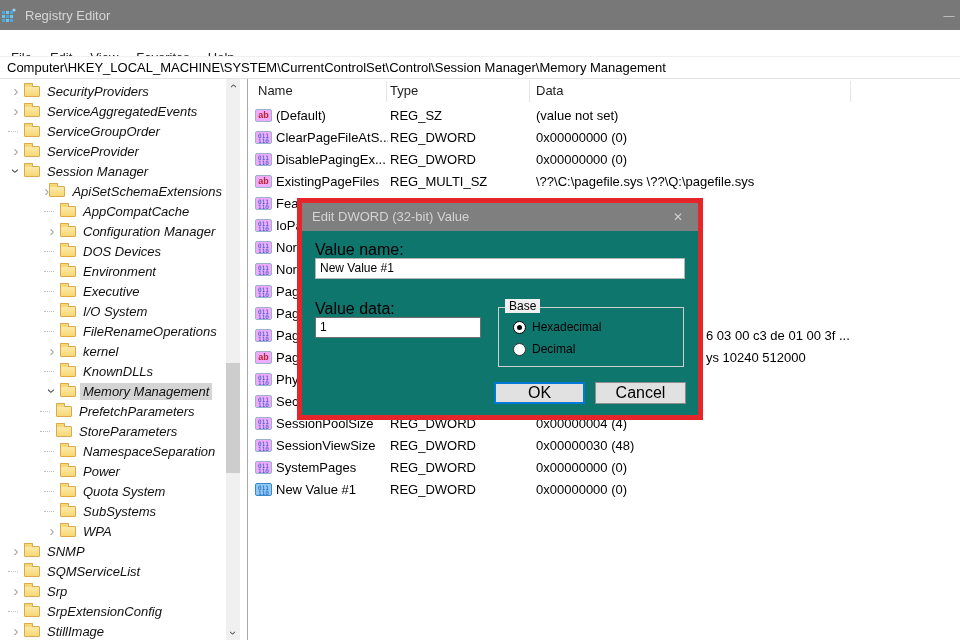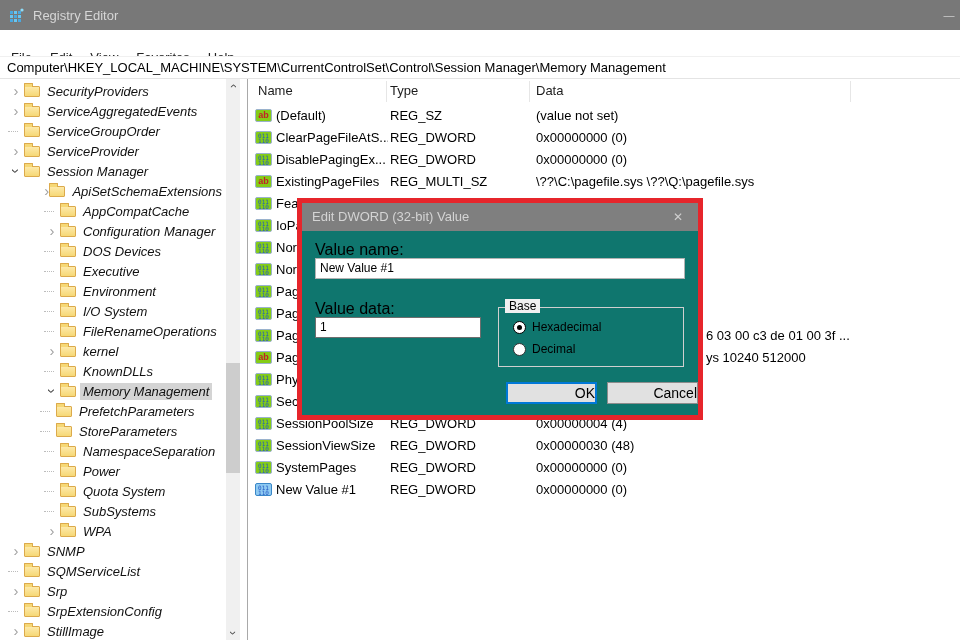--- a/index.html
+++ b/index.html
@@ -2,21 +2,21 @@
 <html><head>
 <meta charset="utf-8">
 <style>
   * { margin:0; padding:0; box-sizing:border-box; }
   html,body { width:960px; height:640px; overflow:hidden; background:#fff;
     font-family:"Liberation Sans","DejaVu Sans",sans-serif; }
   body { position:relative; }
 
   
   .titlebar { position:absolute; left:0; top:0; width:960px; height:30px;
-    background:#787878; display:flex; align-items:center; padding-left:10px; }
+    background:#787878; display:flex; align-items:center; padding-left:2px; }
   .appicon { width:14px; height:14px; margin-right:9px; }
   .wtitle { font-size:13px; color:#d6d6d6; }
   .minbtn { position:absolute; right:2px; top:0; width:18px; height:30px;
     color:#cfcfcf; font-size:11px; line-height:30px; text-align:center; }
 
   .menubar { position:absolute; left:0; top:45px; width:960px; height:26px;
     background:#fff; display:flex; align-items:center; padding-left:2px; }
   .mitem { font-size:13px; color:#222; padding:0 9px; line-height:26px; }
 
   .addressbar { position:absolute; left:0; top:56px; width:960px; height:23px;
@@ -54,21 +54,21 @@
     background:#cdcdcd; }
 
   
   .listpane { position:absolute; left:248px; top:79px; right:0; bottom:0; background:#fff; }
   .lhdr { position:relative; height:25px; font-size:13px; color:#1c1c1c; }
   .lhdr .h { position:absolute; top:4px; }
   .hsep { position:absolute; top:2px; height:21px; width:1px; background:#e6e6e6; }
   .lrows { position:relative; }
   .lrow { position:relative; height:22px; display:flex; align-items:center;
     padding-left:7px; font-size:13px; color:#000; }
-  .vicon { width:17px; height:13px; flex:0 0 17px; background:#84cc16;
+  .vicon { width:17px; height:13px; flex:0 0 17px; background:#f0abfc;
     border:1px solid #9ab2cd; border-radius:2px; text-align:center; overflow:hidden; }
   .icon-ab { color:#c22128; font-weight:bold; font-size:9px; line-height:11px; }
   .icon-dword { color:#2257c4; font-size:6px; line-height:5px; white-space:pre;
     font-family:"DejaVu Sans Mono",monospace; padding-top:1px; }
   .vicon.sel { background:#8ecaf2; border-color:#3a87c8; }
   .vname { margin-left:4px; width:112px; white-space:nowrap; overflow:hidden; }
   .vtype { position:absolute; left:142px; white-space:nowrap; }
   .vdata { position:absolute; left:288px; white-space:nowrap; }
   .vfrag { position:absolute; left:458px; white-space:nowrap;text-align:center; }
 
@@ -88,21 +88,21 @@
   .glegend { position:absolute; left:6px; top:-9px; background:#f0f0f0;
     padding:0 4px; font-size:12px; }
   .radiorow { position:absolute; left:14px; display:flex; align-items:center; }
   .radio { width:13px; height:13px; border:1px solid #333; border-radius:50%;
     background:#fff; margin-right:6px; position:relative; flex:0 0 13px; }
   .radio.checked { border-color:#000; }
   .radio.checked::after { content:""; position:absolute; left:3px; top:3px;
     width:5px; height:5px; border-radius:50%; background:#000; }
   .rlabel { font-size:12px; color:#000; }
   .dbtn { position:absolute; top:179px; width:91px; height:22px; background:#e1e1e1;
-    font-size:14px; text-align:right; line-height:18px; color:#000;margin-left:12px; }
+    font-size:16px; text-align:center; line-height:18px; color:#000; }
   .okbtn { left:192px; border:2px solid #0078d7; }
   .cancelbtn { left:293px; border:1px solid #8c8c8c; line-height:20px; }
 </style>
 </head>
 <body>
 
 <div class="titlebar">
   <svg class="appicon" viewBox="0 0 14 14">
     <rect x="0" y="3" width="3" height="3" fill="#4aa8e0"></rect>
       <rect x="4" y="3" width="3" height="3" fill="#67c6f2"></rect>
@@ -174,26 +174,26 @@
         <span class="tlabel">Configuration Manager</span>
       </div>
       <div class="trow lvl2">
         <span class="conn"></span>
         <span class="folder"></span>
         <span class="tlabel">DOS Devices</span>
       </div>
       <div class="trow lvl2">
         <span class="conn"></span>
         <span class="folder"></span>
+        <span class="tlabel">Environment</span>
+      </div>
+      <div class="trow lvl2">
+        <span class="conn"></span>
+        <span class="folder"></span>
         <span class="tlabel">Executive</span>
-      </div>
-      <div class="trow lvl2">
-        <span class="conn"></span>
-        <span class="folder"></span>
-        <span class="tlabel">Environment</span>
       </div>
       <div class="trow lvl2">
         <span class="conn"></span>
         <span class="folder"></span>
         <span class="tlabel">I/O System</span>
       </div>
       <div class="trow lvl2">
         <span class="conn"></span>
         <span class="folder"></span>
         <span class="tlabel">FileRenameOperations</span>

